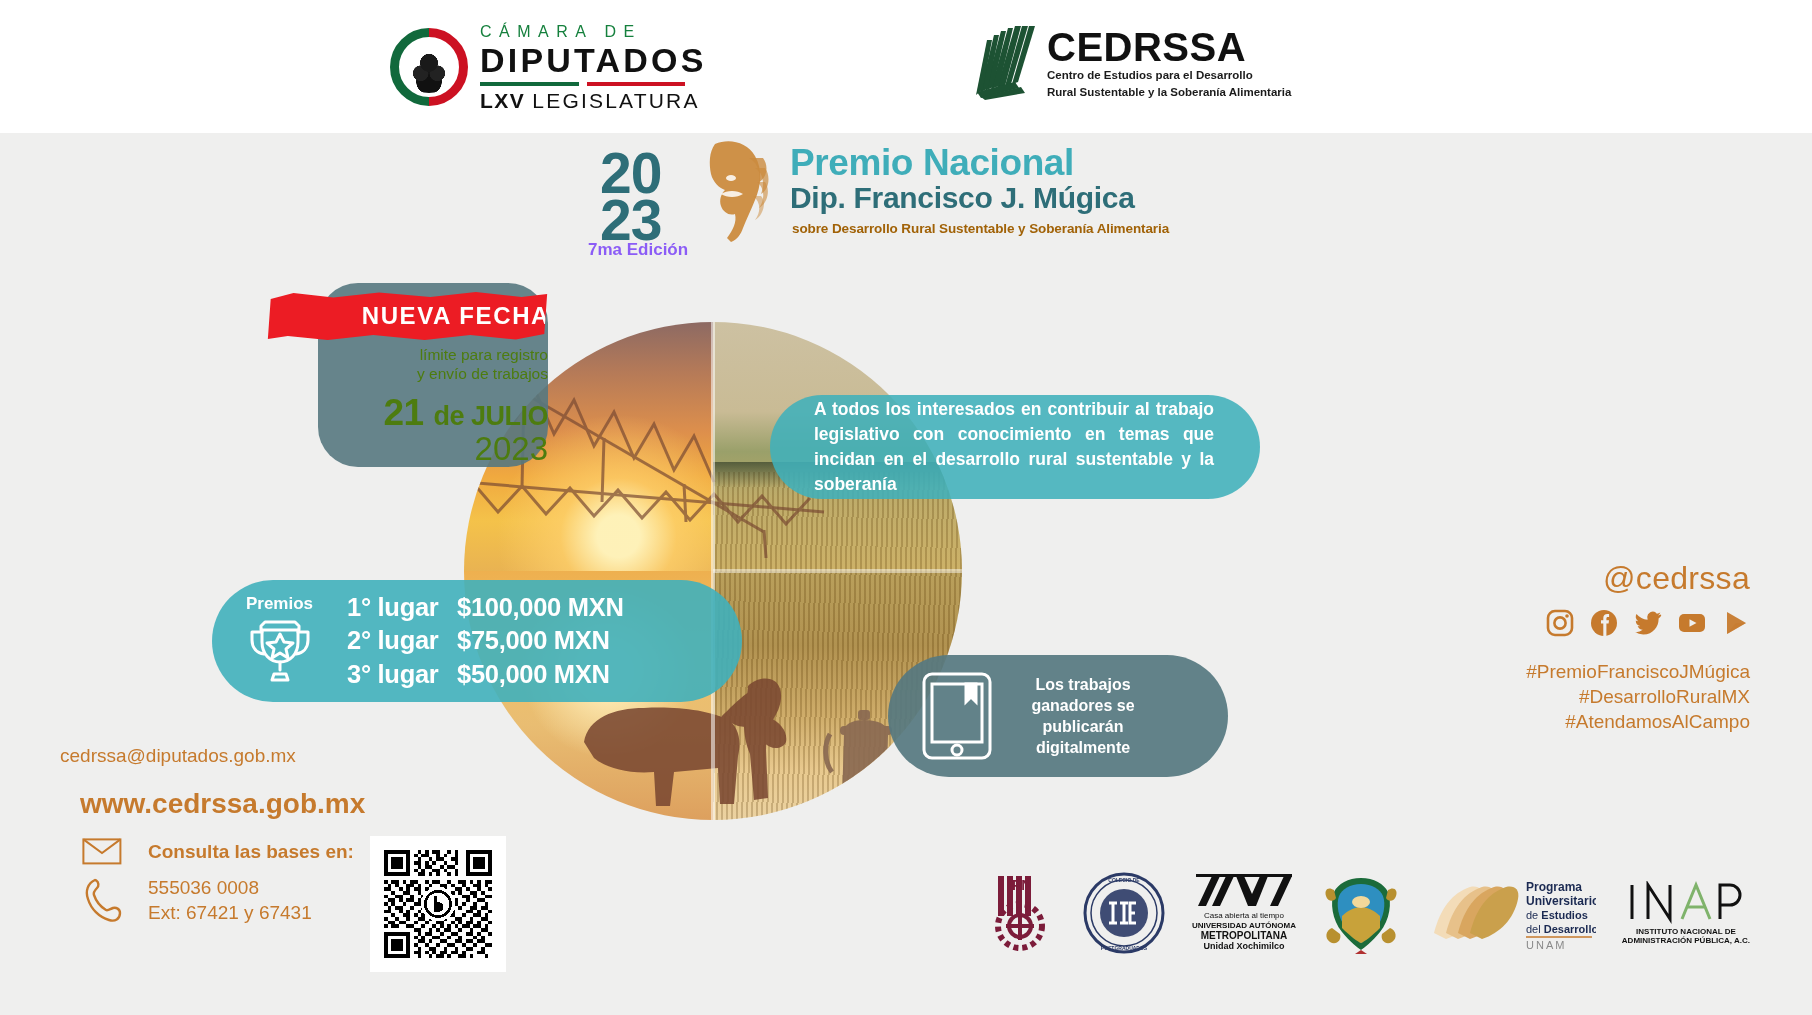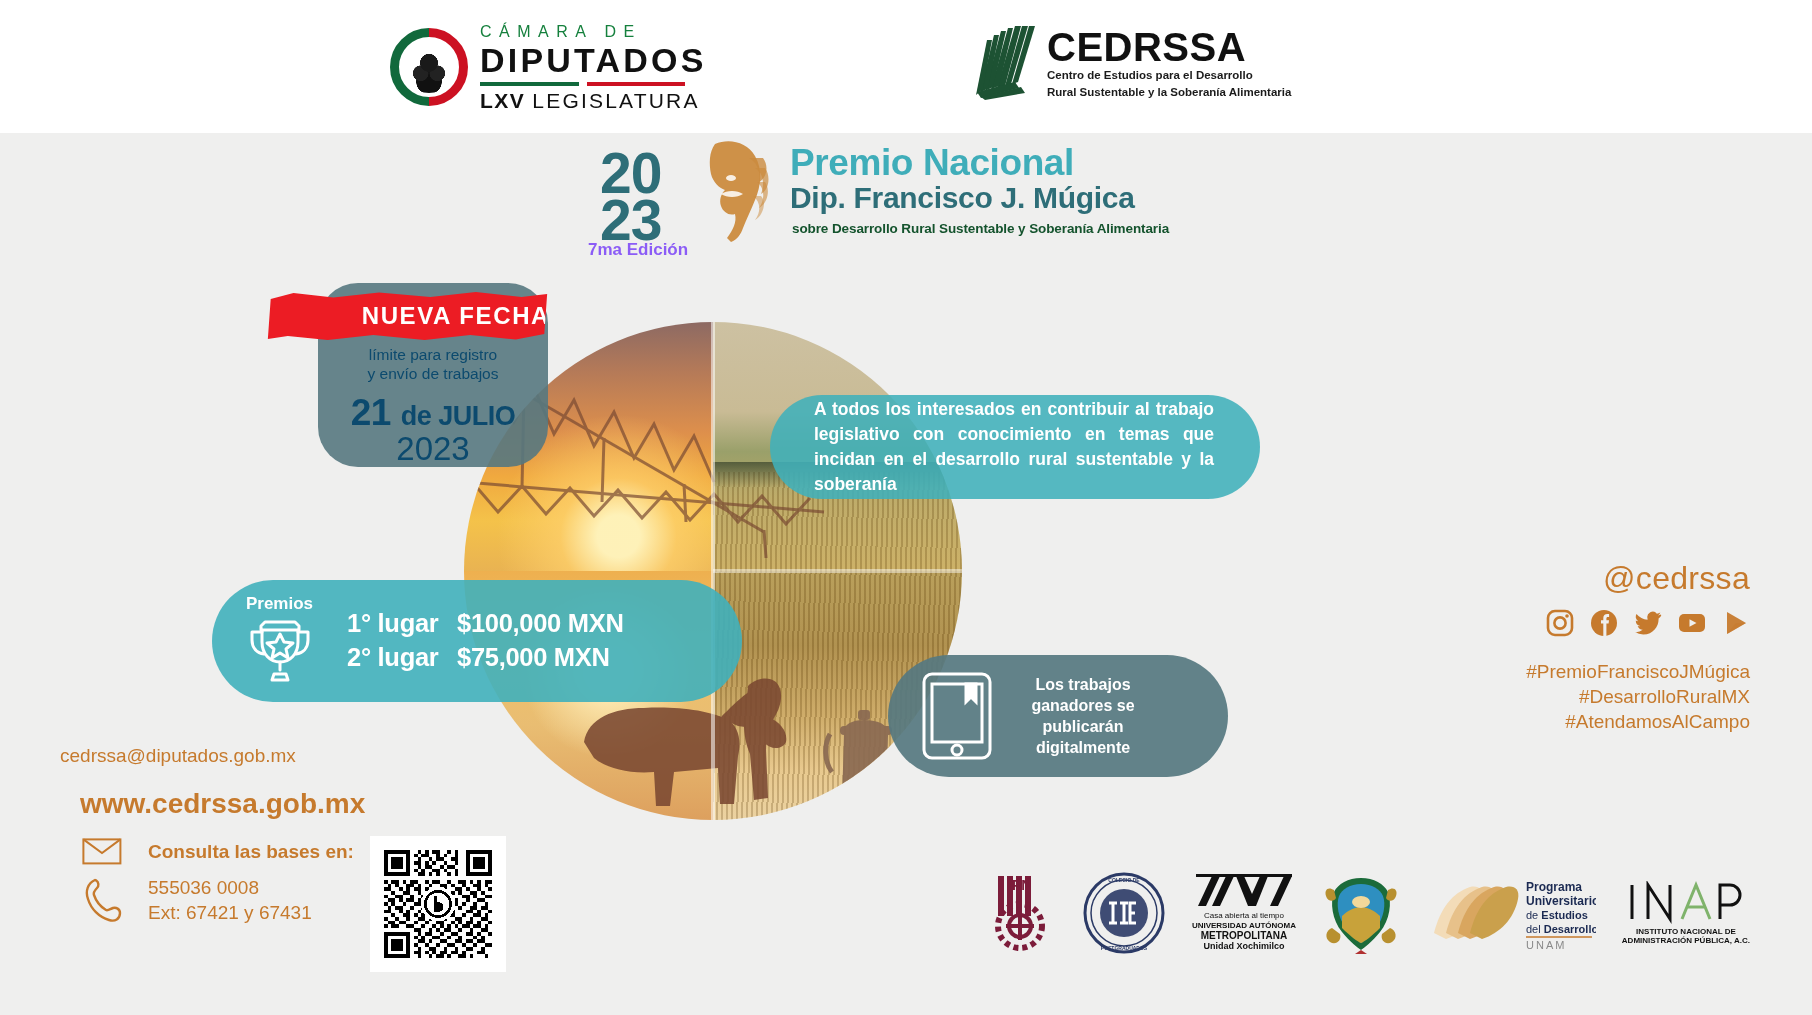--- a/index.html
+++ b/index.html
@@ -48,21 +48,21 @@
   .ced-name{ font-size:40px; font-weight:800; letter-spacing:0.5px; color:#111; line-height:0.95; }
   .ced-sub{ font-size:11.5px; color:#1b1b1b; line-height:1.3; margin-top:2px; font-weight:600; }
 
   
   .hero{ position:absolute; left:600px; top:142px; width:620px; height:130px; z-index:20; }
   .year{ position:absolute; left:0; top:8px; font-size:57px; font-weight:800; color:#2e6e78; line-height:0.82; letter-spacing:-1px; }
   .edicion{ position:absolute; left:-12px; top:98px; font-size:17px; font-weight:800; color:#8b5cf6; }
   .portrait{ position:absolute; left:85px; top:-4px; width:92px; height:112px; }
   .title-main{ position:absolute; left:190px; top:2px; font-size:37px; font-weight:800; color:#3fadb9; letter-spacing:-0.4px; line-height:1; }
   .title-sub{ position:absolute; left:190px; top:41px; font-size:30px; font-weight:800; color:#2e6e78; letter-spacing:-0.3px; line-height:1; }
-  .title-foot{ position:absolute; left:192px; top:79px; font-size:13.5px; font-weight:700; color:#14532d; letter-spacing:-0.1px; }
+  .title-foot{ position:absolute; left:192px; top:79px; font-size:13.5px; font-weight:700; color:#a16207; letter-spacing:-0.1px; }
 
   
   .collage{
     position:absolute; left:464px; top:322px; width:498px; height:498px;
     border-radius:50%; overflow:hidden; z-index:5;
   }
   .q{ position:absolute; }
   
   .q-tl{ left:0; top:0; width:249px; height:249px;
     background:
@@ -96,21 +96,21 @@
   
   .cross-v{ position:absolute; left:247px; top:0; width:4px; height:498px; background:rgba(255,255,255,.55); z-index:8; }
   .cross-h{ position:absolute; left:249px; top:247px; width:249px; height:4px; background:rgba(255,255,255,.45); z-index:8; }
 
   
   .bubble{ position:absolute; z-index:12; }
 
   .date-card{
     left:318px; top:283px; width:230px; height:184px;
     background:rgba(86,120,128,.90); border-radius:40px 40px 40px 40px;
-    color:#0c4a6e; text-align:center;
+    color:#4d7c0f; text-align:right;
   }
   .date-small{ margin-top:62px; font-size:15.5px; line-height:1.25; font-weight:500; }
   .date-big{ margin-top:10px; font-size:37px; font-weight:800; letter-spacing:-0.5px; line-height:1; }
   .date-big em{ font-style:normal; font-size:27px; font-weight:700; }
   .date-year{ font-size:33px; font-weight:400; line-height:1.08; }
 
   .nueva-fecha{
     left:265px; top:291px; width:285px; height:50px; z-index:16;
     background:#ec1c24; display:flex; align-items:center; justify-content:flex-end;
     clip-path:polygon(2% 16%, 10% 4%, 24% 13%, 40% 3%, 58% 12%, 74% 2%, 90% 12%, 99% 6%, 98% 86%, 88% 97%, 72% 88%, 56% 98%, 38% 88%, 22% 98%, 8% 90%, 1% 96%);
@@ -333,20 +333,23 @@
         <path d="M37 16 L41 24 L50 25 L43 31 L45 40 L37 35 L29 40 L31 31 L24 25 L33 24 Z"></path>
       </g>
     </svg>
   </div>
   <div class="prize-list">
     <div>
       <span class="pos">1° lugar</span><span>$100,000 MXN</span>
     </div>
     <div>
       <span class="pos">2° lugar</span><span>$75,000 MXN</span>
+    </div>
+    <div>
+      <span class="pos">3° lugar</span><span>$50,000 MXN</span>
     </div>
   </div>
 </div>
 
 <div class="bubble digital-bubble">
   <svg width="78" height="92" viewBox="0 0 78 92" style="margin-left:30px">
     <g fill="none" stroke="#ffffff" stroke-width="3">
       <rect x="6" y="4" width="66" height="84" rx="8"></rect>
       <rect x="14" y="14" width="50" height="58"></rect>
       <circle cx="39" cy="80" r="5"></circle>

